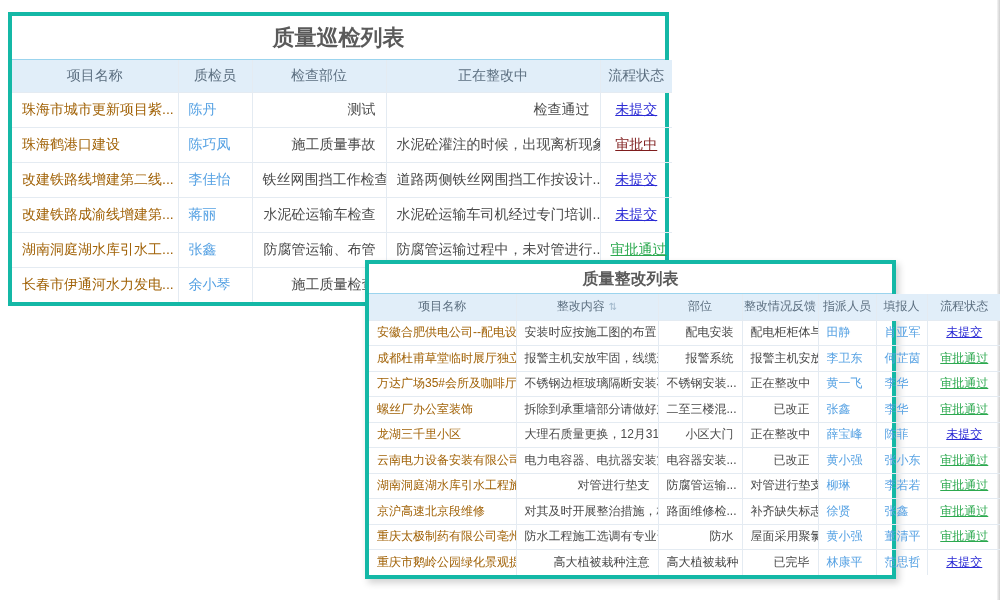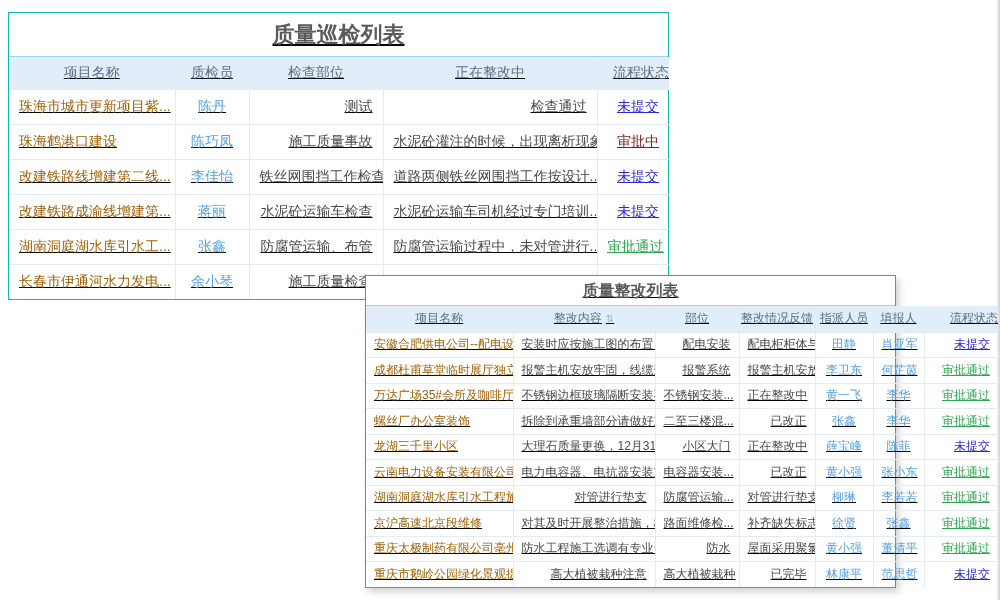--- a/index.html
+++ b/index.html
@@ -6,49 +6,48 @@
   html,body { width:1000px; height:600px; }
   body {
     background:#fff;
     font-family:"Liberation Sans","DejaVu Sans",sans-serif;
     position:relative;
     overflow:hidden;
   }
   .table-card {
     position:absolute;
     background:#fff;
-    border:1px solid #14b8a6;
-    text-decoration:underline;
+    border:4px solid #14b8a6;
   }
   .card1 { left:8px; top:12px; width:661px; z-index:1; }
-  .card2 { left:365px; top:275px; width:531px; z-index:2;
+  .card2 { left:365px; top:260px; width:531px; z-index:2;
            box-shadow:3px 4px 7px rgba(0,0,0,0.18); }
   .card-title {
     text-align:center; font-weight:bold; color:#5a5a5a;
     border-bottom:1px solid #9bd4ee; background:#fff;
   }
   .card1 .card-title { height:44px; line-height:44px; font-size:22px; }
   .card2 .card-title { height:30px; line-height:30px; font-size:16px; }
   table { border-collapse:collapse; table-layout:fixed; width:100%; }
   th {
     background:#e1eef9; color:#5c6f80; font-weight:normal; text-align:center;
   }
   .card1 th { height:32px; font-size:14px; }
   .card2 th { height:26px; font-size:12px; }
   th, td {
     border-right:1px solid #e4ebf2;
     border-bottom:1px solid #e4ebf2;
     overflow:hidden; white-space:nowrap;
   }
-  th:last-child, td:last-child { border-right:none;text-align:right; }
+  th:last-child, td:last-child { border-right:none; }
   tbody tr:last-child td { border-bottom:none; }
   .card1 td { height:35px; font-size:14px; padding:0 10px; }
   .card2 td { height:25.5px; font-size:12px; padding:0 8px; }
   .cell-link-left   { color:#a16207; text-align:left; }
-  .cell-link-center { color:#55a1e3; text-align:center; }
+  .cell-link-center { color:#55a1e3; }
   .cell-text-left   { color:#4a4a4a; text-align:right; }
   .cell-status      { text-align:center; text-decoration:underline; }
   .cell-status:empty{ text-decoration:none; }
   .sort-icon { color:#9fb6c9; font-size:10px; margin-left:4px; }
   #right-edge {
     position:absolute; right:0; top:0; width:3px; height:600px;
     background:linear-gradient(to right,#f5f5f5,#cfcfcf);
     z-index:0;
   }
 </style>

